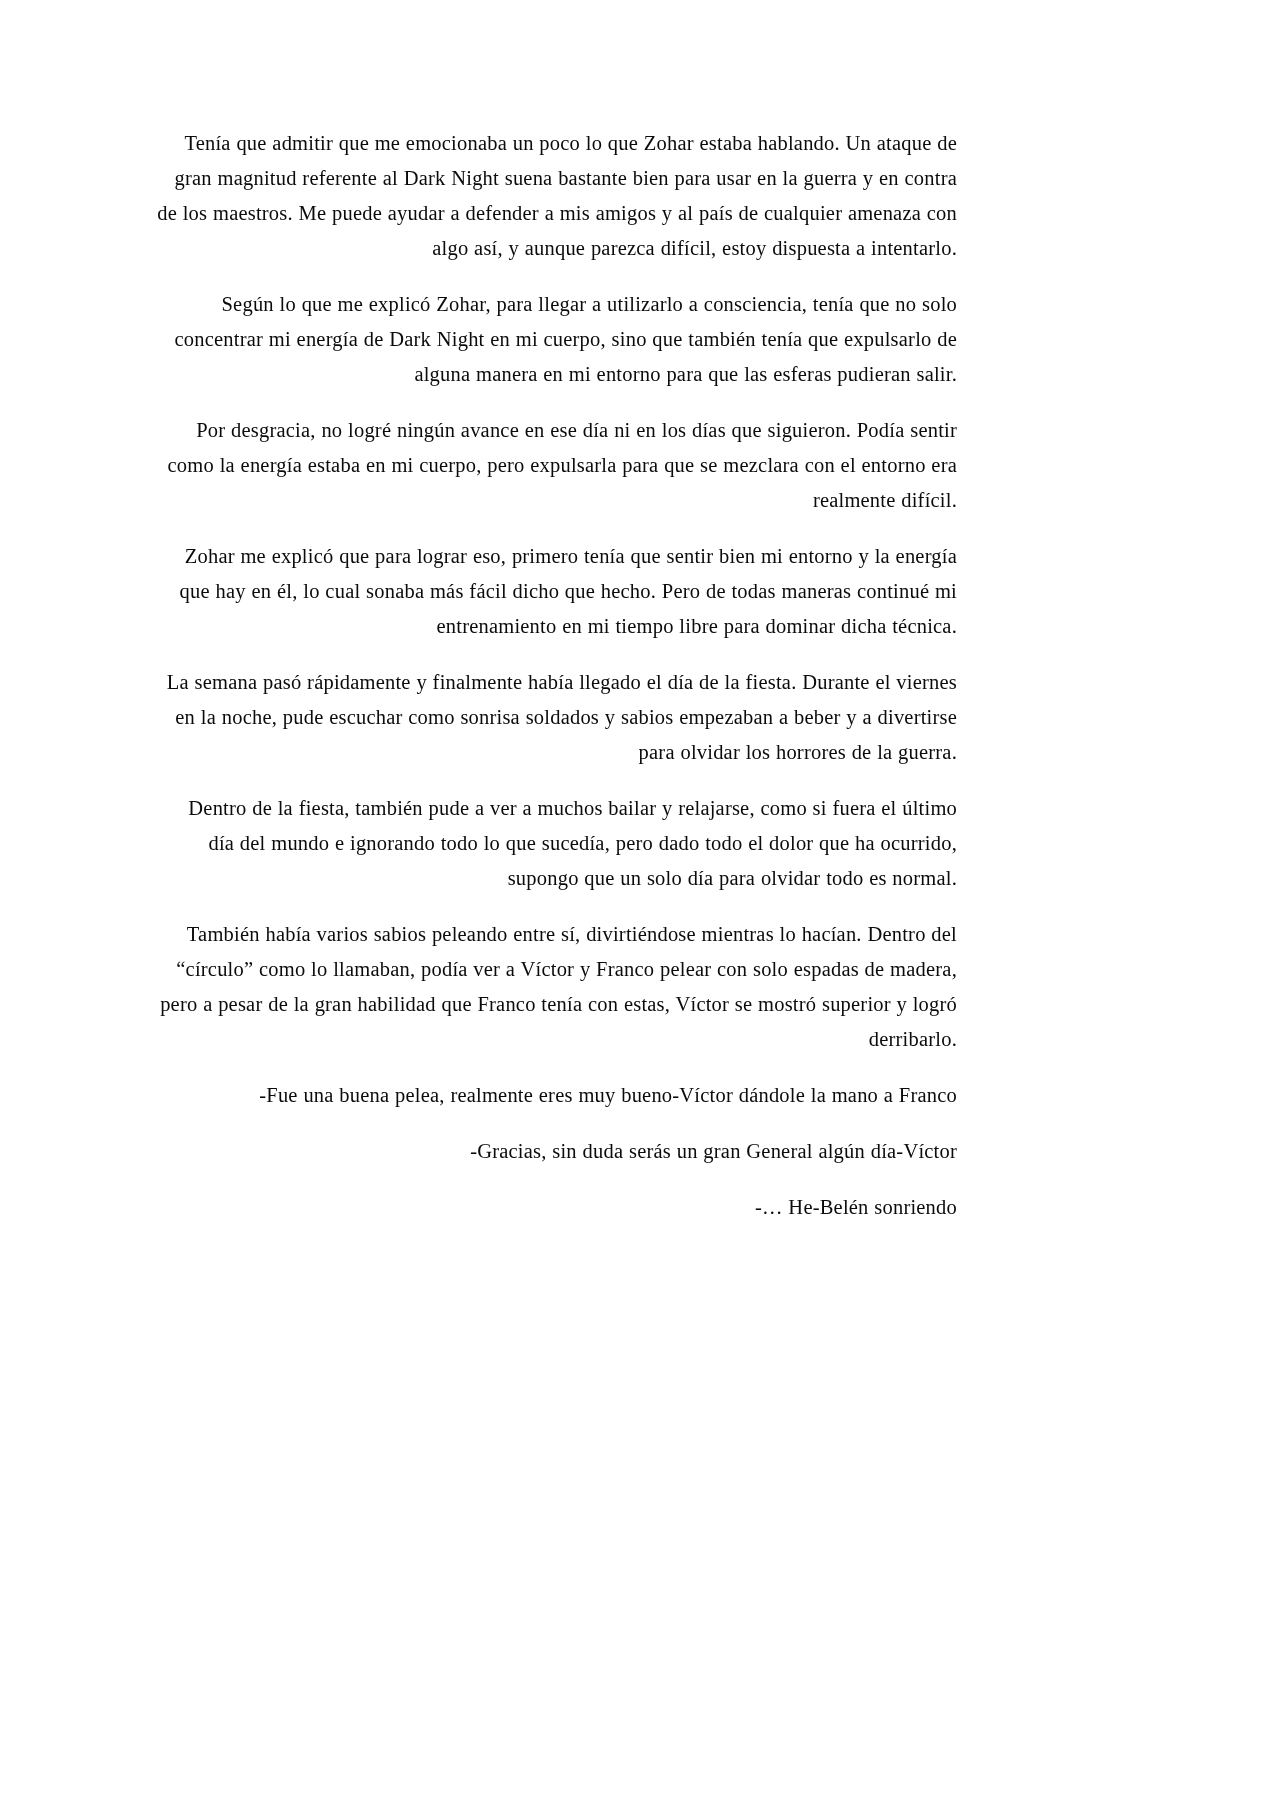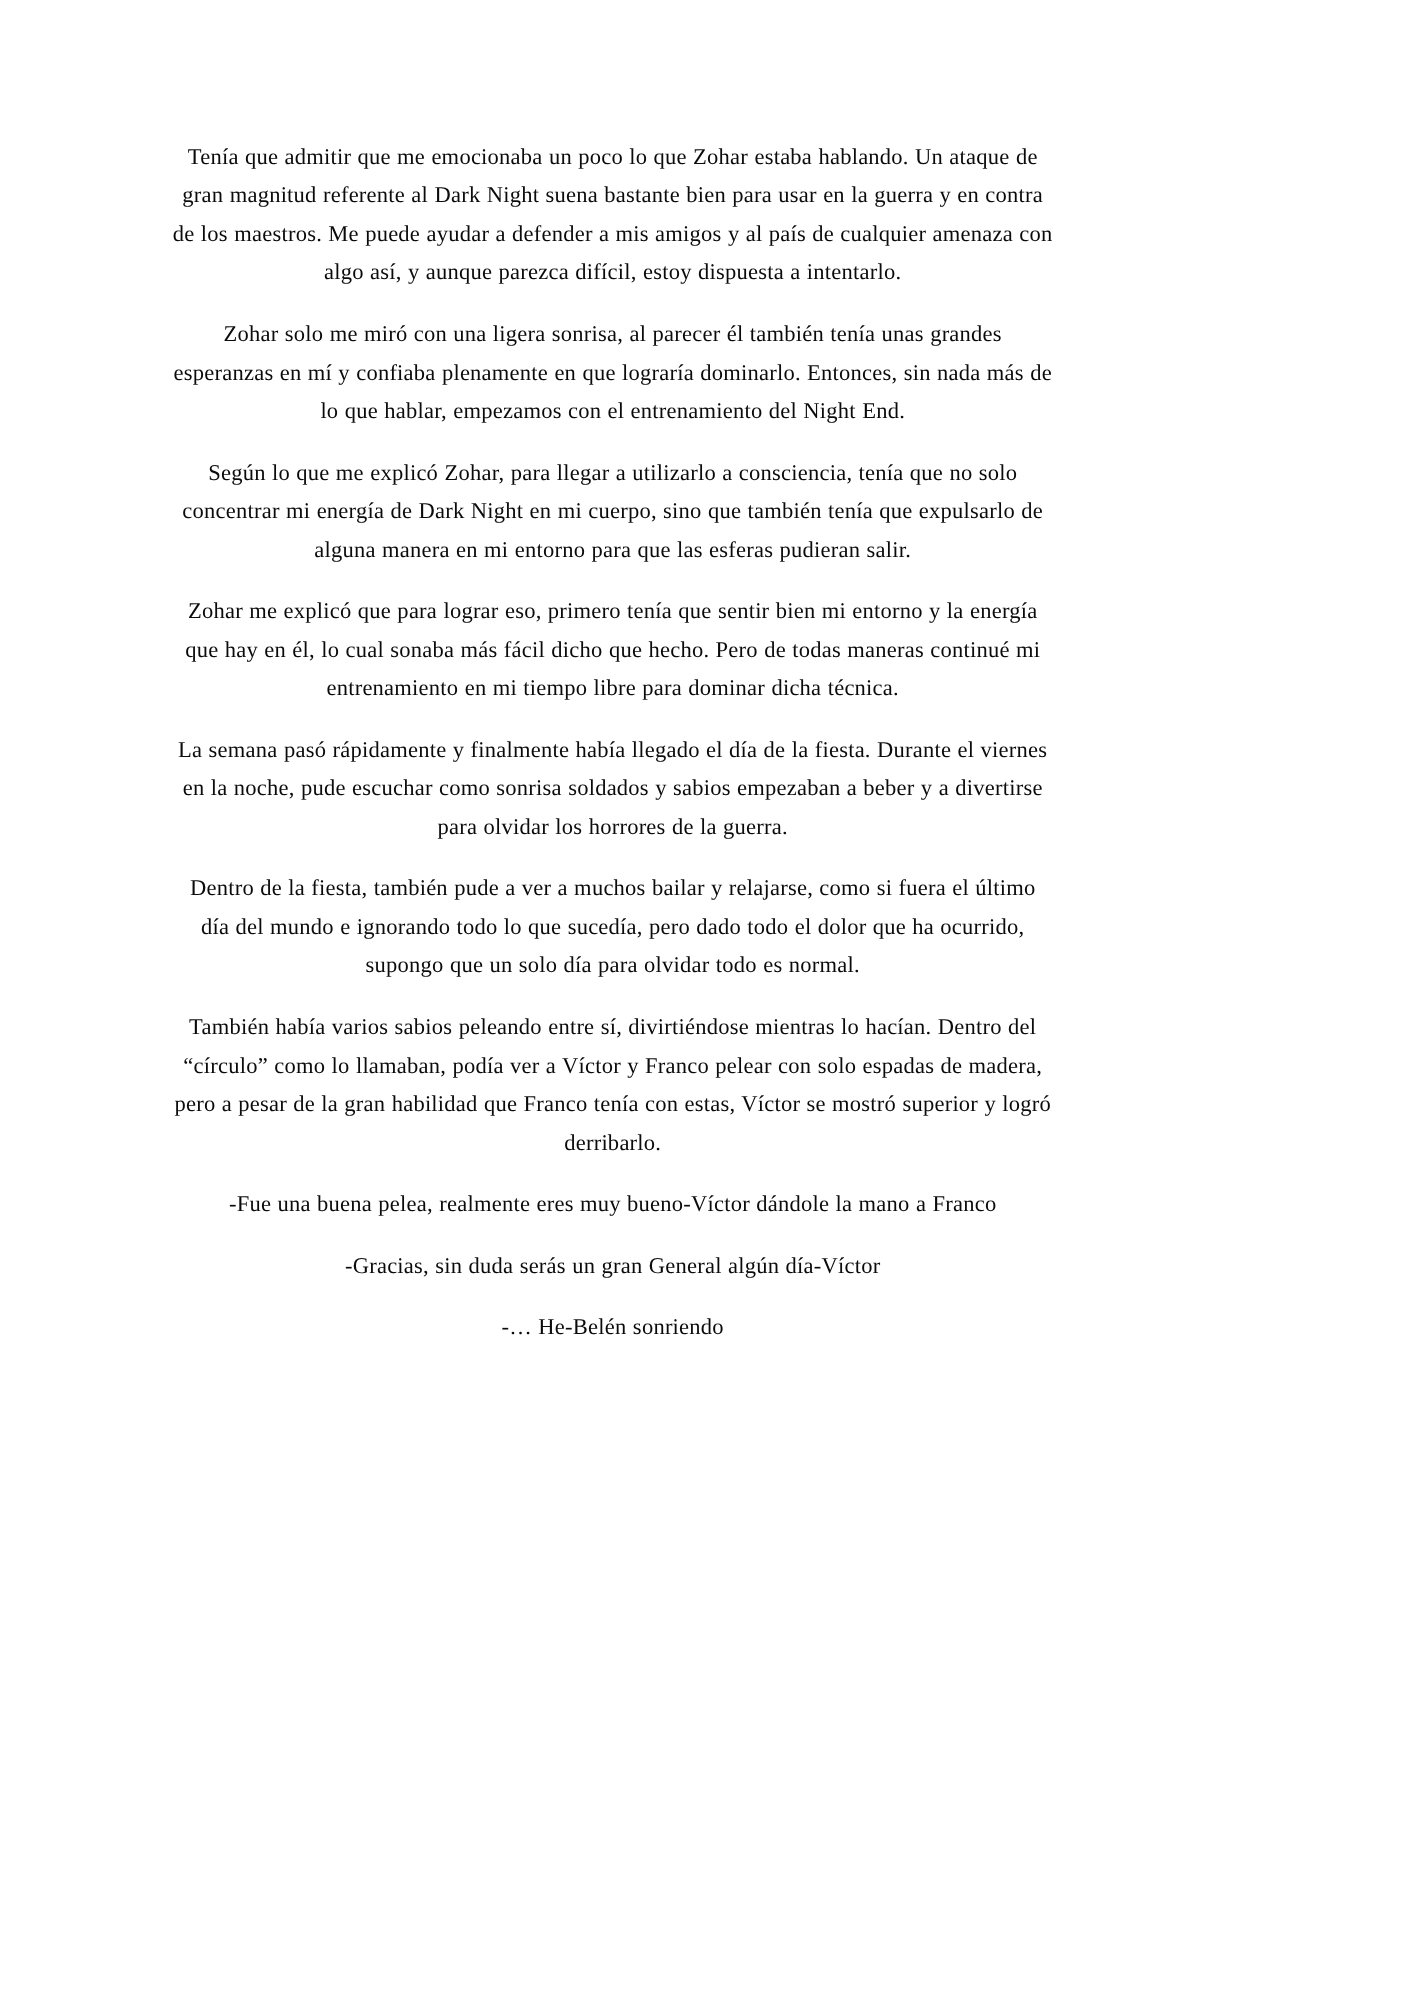--- a/index.html
+++ b/index.html
@@ -24,42 +24,42 @@
   }
   .text-column {
     position: absolute;
     left: 157px;
     top: 126px;
     width: 800px;
   }
   .para {
     font-size: 20.5px;
     line-height: 35px;
-    text-align: center;
+    text-align: right;
     margin: 0 0 21px 0;
     color: #0b0b0b;
     letter-spacing: 0.01em;
     word-spacing: 0.02em;
   }
   .para:last-child {
     margin-bottom: 12px;
   }
   .dialogue {
     
   }
 </style>
 </head>
 <body>
 
 <div class="page">
   <div class="text-column">
 
     <p class="para">Tenía que admitir que me emocionaba un poco lo que Zohar estaba hablando. Un ataque de gran magnitud referente al Dark Night suena bastante bien para usar en la guerra y en contra de los maestros. Me puede ayudar a defender a mis amigos y al país de cualquier amenaza con algo así, y aunque parezca difícil, estoy dispuesta a intentarlo.</p>
-    <p class="para">Zohar solo me miró con una ligera sonrisa, al parecer él también tenía unas grandes esperanzas en mí y confiaba plenamente en que lograría dominarlo. Entonces, sin nada más de lo que hablar, empezamos con el entrenamiento del Night End.</p>
     <p class="para">Según lo que me explicó Zohar, para llegar a utilizarlo a consciencia, tenía que no solo concentrar mi energía de Dark Night en mi cuerpo, sino que también tenía que expulsarlo de alguna manera en mi entorno para que las esferas pudieran salir.</p>
+    <p class="para">Por desgracia, no logré ningún avance en ese día ni en los días que siguieron. Podía sentir como la energía estaba en mi cuerpo, pero expulsarla para que se mezclara con el entorno era realmente difícil.</p>
     <p class="para">Zohar me explicó que para lograr eso, primero tenía que sentir bien mi entorno y la energía que hay en él, lo cual sonaba más fácil dicho que hecho. Pero de todas maneras continué mi entrenamiento en mi tiempo libre para dominar dicha técnica.</p>
     <p class="para">La semana pasó rápidamente y finalmente había llegado el día de la fiesta. Durante el viernes en la noche, pude escuchar como sonrisa soldados y sabios empezaban a beber y a divertirse para olvidar los horrores de la guerra.</p>
     <p class="para">Dentro de la fiesta, también pude a ver a muchos bailar y relajarse, como si fuera el último día del mundo e ignorando todo lo que sucedía, pero dado todo el dolor que ha ocurrido, supongo que un solo día para olvidar todo es normal.</p>
     <p class="para">También había varios sabios peleando entre sí, divirtiéndose mientras lo hacían. Dentro del “círculo” como lo llamaban, podía ver a Víctor y Franco pelear con solo espadas de madera, pero a pesar de la gran habilidad que Franco tenía con estas, Víctor se mostró superior y logró derribarlo.</p>
     <p class="para dialogue">-Fue una buena pelea, realmente eres muy bueno-Víctor dándole la mano a Franco</p>
     <p class="para dialogue">-Gracias, sin duda serás un gran General algún día-Víctor</p>
     <p class="para dialogue">-… He-Belén sonriendo</p>
 
   </div>
 </div>

